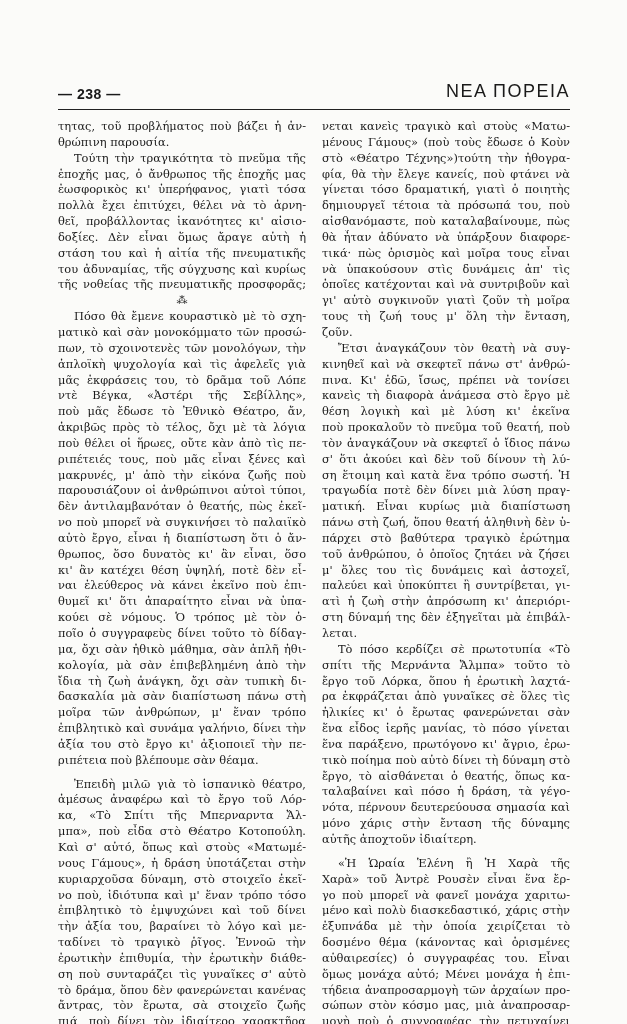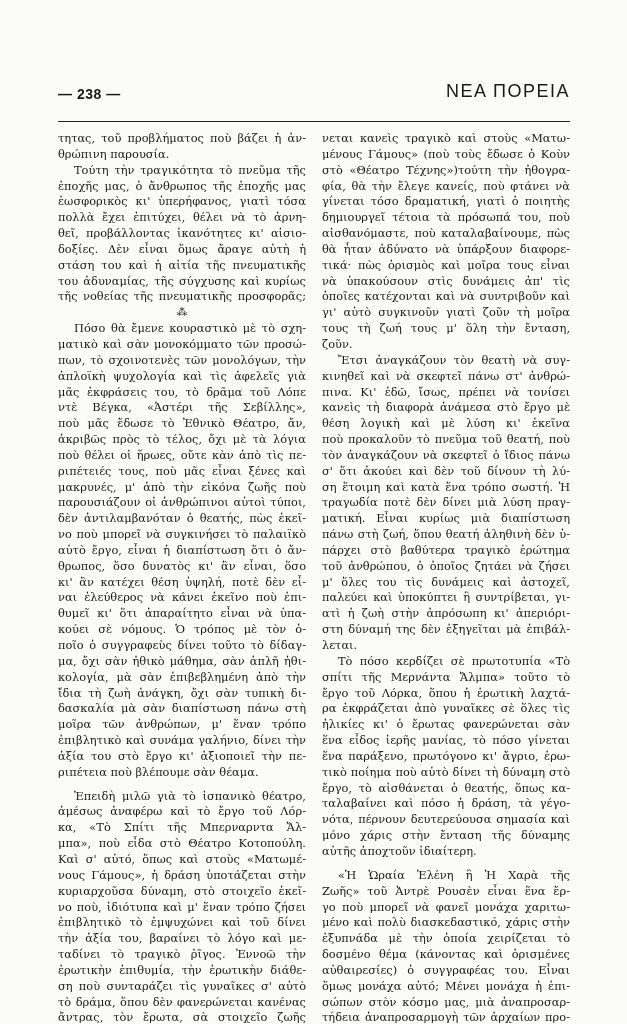--- a/index.html
+++ b/index.html
@@ -4,21 +4,21 @@
 <style>
   html, body { margin: 0; padding: 0; }
   body {
     width: 627px; height: 1024px; background: #fbfbf9; position: relative;
     overflow: hidden; color: #1a1a1a;
     font-family: "DejaVu Serif", "Liberation Serif", serif;
   }
   .page { position: absolute; left: 58px; top: 78px; width: 512px; }
   .running-head {
     display: flex; justify-content: space-between; align-items: flex-end;
-    height: 24px; border-bottom: 1.5px solid #222; padding-bottom: 19px;
+    height: 24px; border-bottom: 1.5px solid #222; padding-bottom: 7px;
     font-family: "Liberation Sans", "DejaVu Sans", sans-serif;
   }
   .page-num { font-size: 14px; font-weight: bold; letter-spacing: 0.5px; }
   .journal { font-size: 18px; letter-spacing: 1.5px; }
   .columns { display: flex; justify-content: space-between; margin-top: 9px; }
   .col { width: 248px; }
   .line {
     font-size: 11.4px; line-height: 15.85px; height: 15.85px;
     white-space: nowrap; text-align: justify; text-align-last: justify;
     overflow: hidden;
@@ -89,21 +89,21 @@
       </div>
       <div class="gap"></div>
       <div>
         <div class="line indent">Ἐπειδὴ μιλῶ γιὰ τὸ ἱσπανικὸ θέατρο,</div>
         <div class="line">ἀμέσως ἀναφέρω καὶ τὸ ἔργο τοῦ Λόρ-</div>
         <div class="line">κα, «Τὸ Σπίτι τῆς Μπερναρντα Ἄλ-</div>
         <div class="line">μπα», ποὺ εἶδα στὸ Θέατρο Κοτοπούλη.</div>
         <div class="line">Καὶ σ' αὐτό, ὅπως καὶ στοὺς «Ματωμέ-</div>
         <div class="line">νους Γάμους», ἡ δράση ὑποτάζεται στὴν</div>
         <div class="line">κυριαρχοῦσα δύναμη, στὸ στοιχεῖο ἐκεῖ-</div>
-        <div class="line">νο ποὺ, ἰδιότυπα καὶ μ' ἕναν τρόπο ζήσει</div>
+        <div class="line">νο ποὺ, ἰδιότυπα καὶ μ' ἕναν τρόπο τόσο</div>
         <div class="line">ἐπιβλητικὸ τὸ ἐμψυχώνει καὶ τοῦ δίνει</div>
         <div class="line">τὴν ἀξία του, βαραίνει τὸ λόγο καὶ με-</div>
         <div class="line">ταδίνει τὸ τραγικὸ ῥῖγος. Ἐννοῶ τὴν</div>
         <div class="line">ἐρωτικὴν ἐπιθυμία, τὴν ἐρωτικὴν διάθε-</div>
         <div class="line">ση ποὺ συνταράζει τὶς γυναῖκες σ' αὐτὸ</div>
         <div class="line">τὸ δράμα, ὅπου δὲν φανερώνεται κανένας</div>
         <div class="line">ἄντρας, τὸν ἔρωτα, σὰ στοιχεῖο ζωῆς</div>
         <div class="line">πιά, ποὺ δίνει τὸν ἰδιαίτερο χαρακτῆρα</div>
 
       </div>
@@ -158,28 +158,28 @@
         <div class="line">τικὸ ποίημα ποὺ αὐτὸ δίνει τὴ δύναμη στὸ</div>
         <div class="line">ἔργο, τὸ αἰσθάνεται ὁ θεατής, ὅπως κα-</div>
         <div class="line">ταλαβαίνει καὶ πόσο ἡ δράση, τὰ γέγο-</div>
         <div class="line">νότα, πέρνουν δευτερεύουσα σημασία καὶ</div>
         <div class="line">μόνο χάρις στὴν ἔνταση τῆς δύναμης</div>
         <div class="line last">αὐτῆς ἀποχτοῦν ἰδιαίτερη.</div>
       </div>
       <div class="gap"></div>
       <div>
         <div class="line indent">«Ἡ Ὡραία Ἑλένη ἢ Ἡ Χαρὰ τῆς</div>
-        <div class="line">Ζωῆς» τοῦ Ἀντρὲ Ρουσὲν εἶναι ἕνα ἔρ-</div>
+        <div class="line">Χαρὰ» τοῦ Ἀντρὲ Ρουσὲν εἶναι ἕνα ἔρ-</div>
         <div class="line">γο ποὺ μπορεῖ νὰ φανεῖ μονάχα χαριτω-</div>
         <div class="line">μένο καὶ πολὺ διασκεδαστικό, χάρις στὴν</div>
         <div class="line">ἐξυπνάδα μὲ τὴν ὁποία χειρίζεται τὸ</div>
         <div class="line">δοσμένο θέμα (κάνοντας καὶ ὁρισμένες</div>
         <div class="line">αὐθαιρεσίες) ὁ συγγραφέας του. Εἶναι</div>
         <div class="line">ὅμως μονάχα αὐτό; Μένει μονάχα ἡ ἐπι-</div>
+        <div class="line">τήδεια ἀναπροσαρμογὴ τῶν ἀρχαίων προ-</div>
         <div class="line">σώπων στὸν κόσμο μας, μιὰ ἀναπροσαρ-</div>
-        <div class="line">τήδεια ἀναπροσαρμογὴ τῶν ἀρχαίων προ-</div>
         <div class="line">μογὴ ποὺ ὁ συγγραφέας τὴν πετυχαίνει</div>
 
       </div>
 
     </div>
   </div>
 </div>
 
 </body></html>

